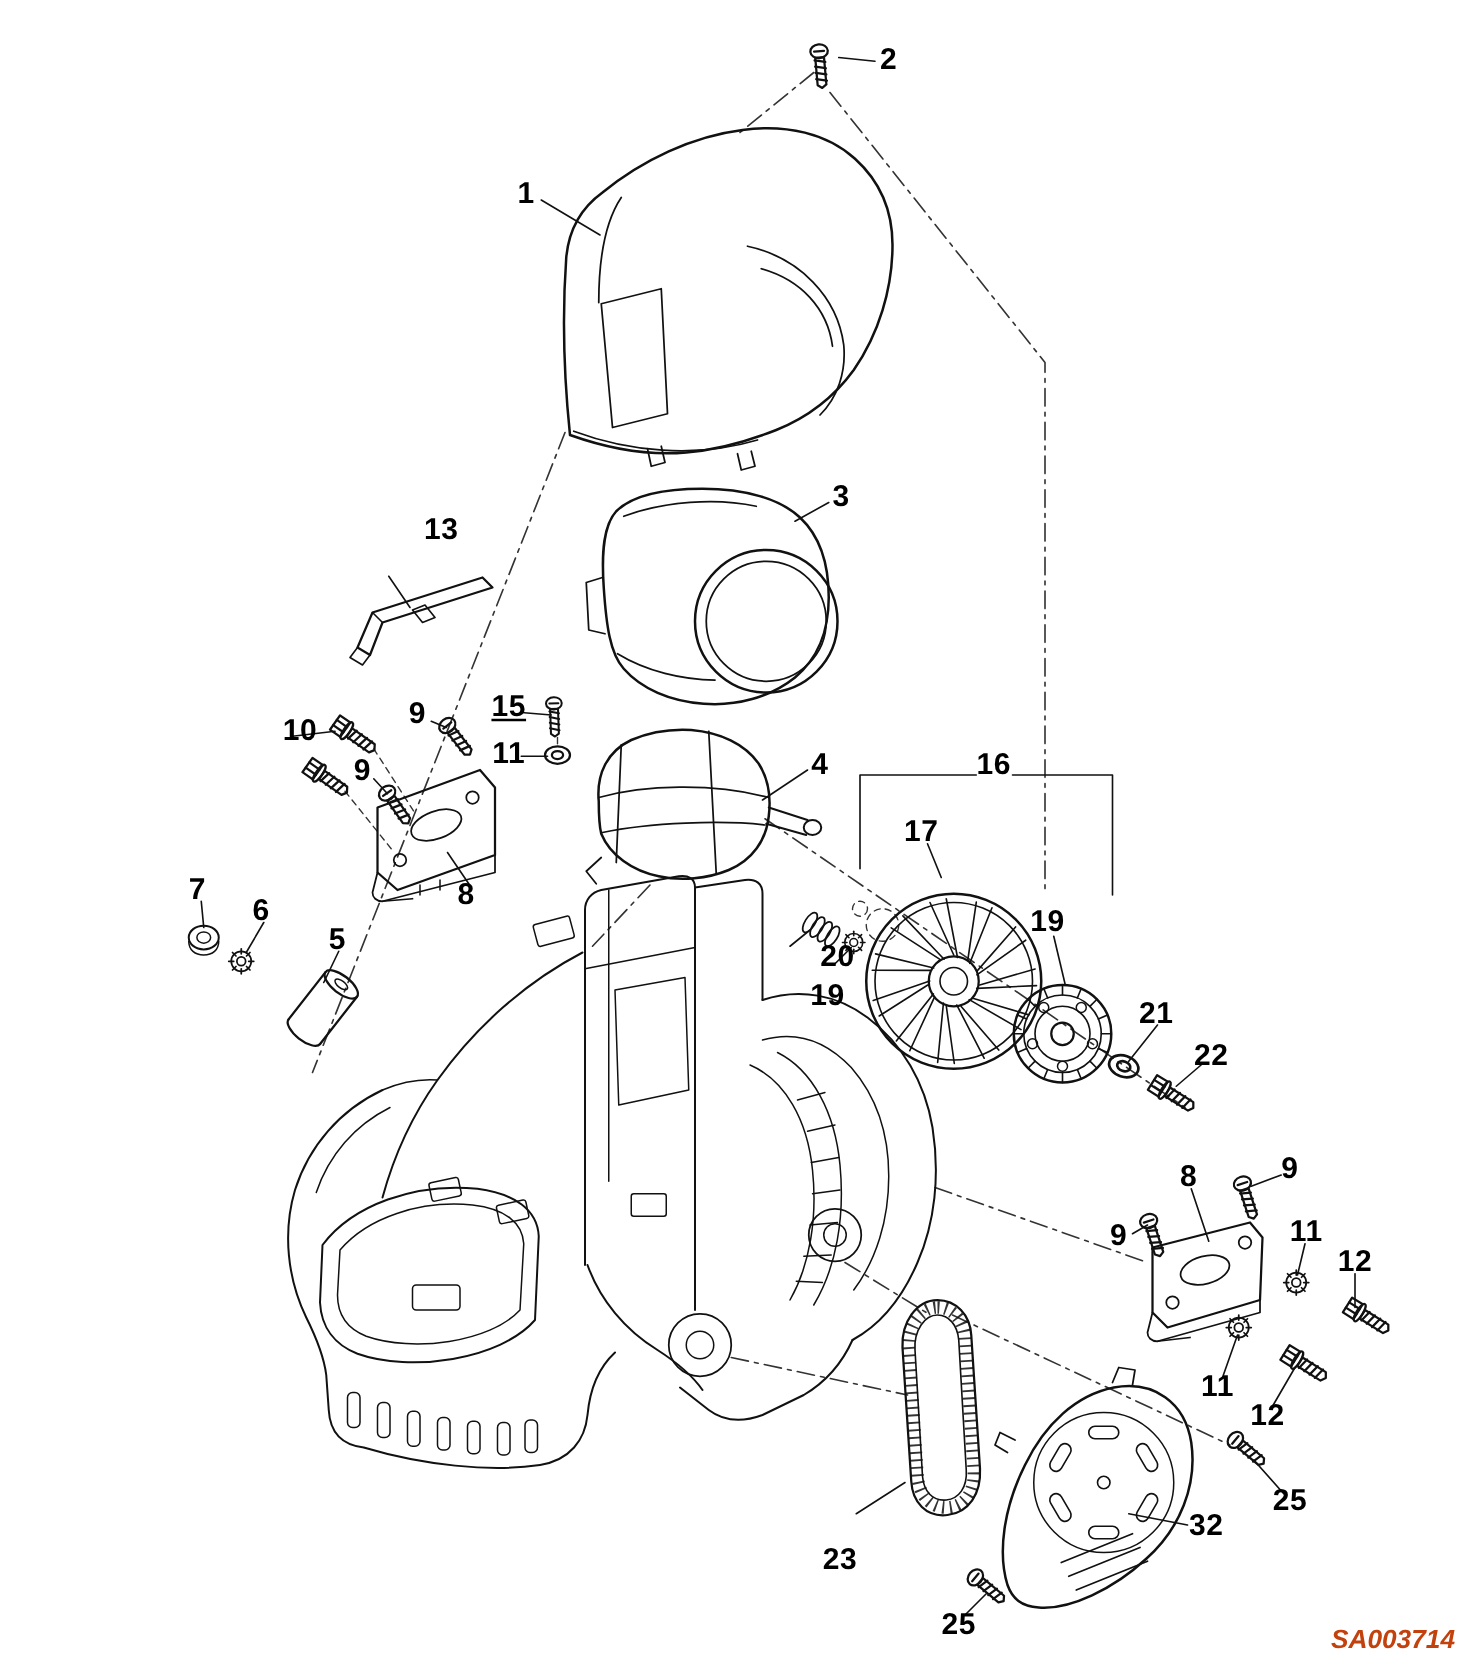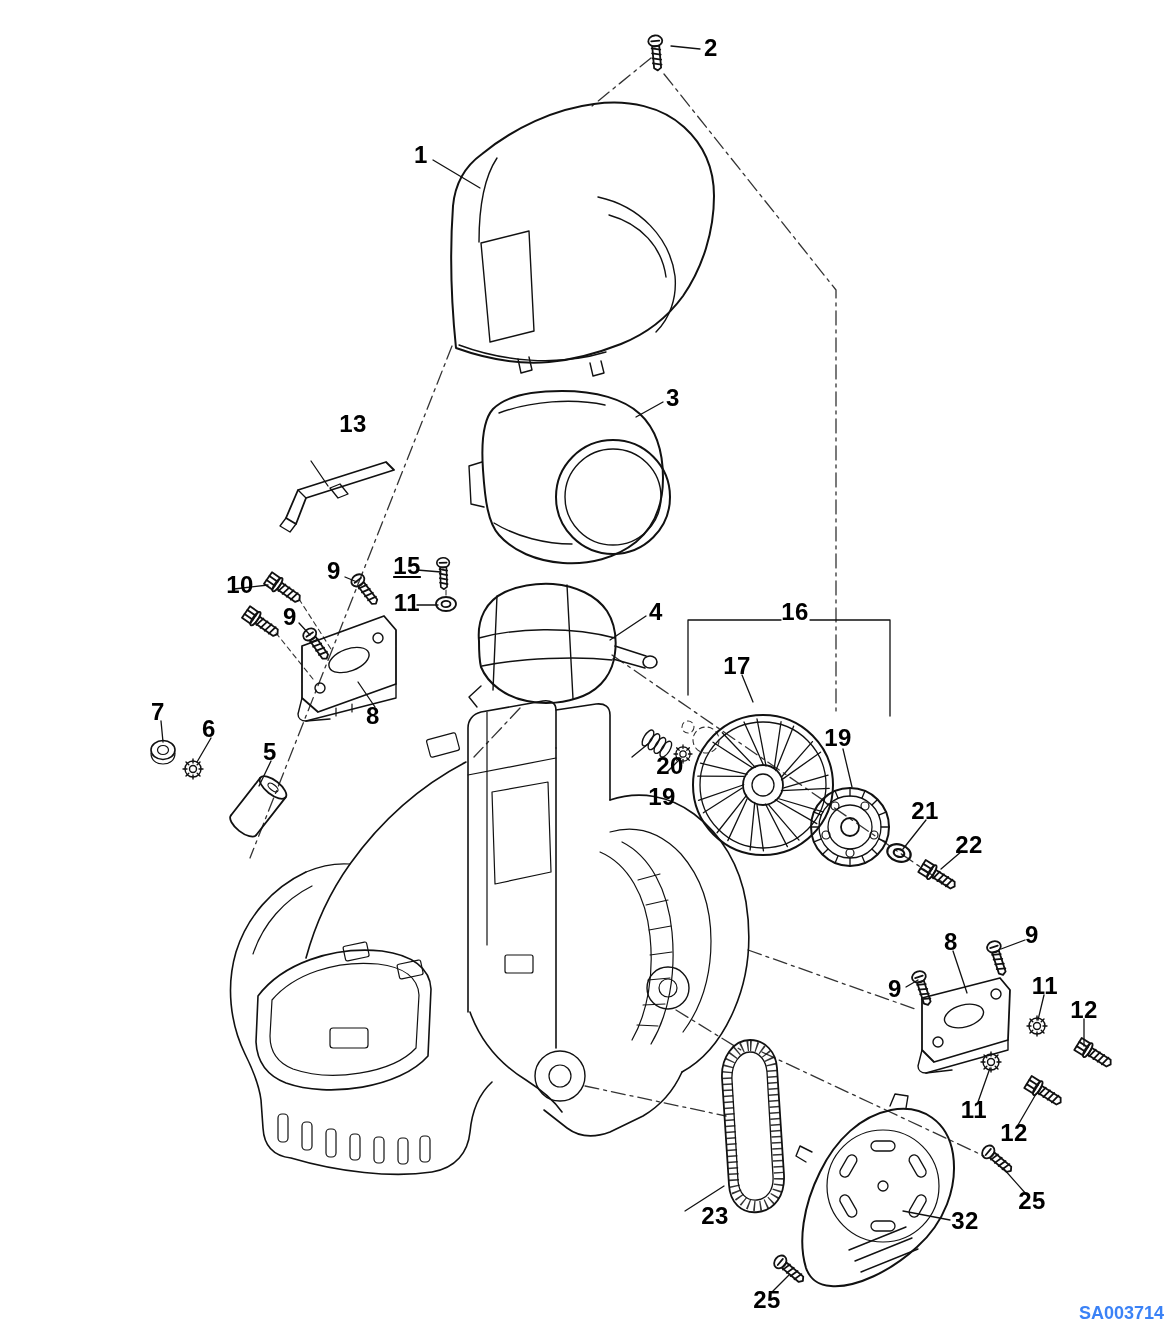--- a/index.html
+++ b/index.html
@@ -17,22 +17,23 @@
     font-weight:bold;
     font-size:24px;
     color:#000;
     letter-spacing:0.5px;
     user-select:none;
   }
   .drawing-number{
     position:absolute;
     right:12px;bottom:8px;
     font-weight:bold;
-    font-size:18px;
-    color:#3b82f6;
+    font-size:21px;
+    color:#c2410c;
+    font-style:italic;
   }
 </style>
 </head>
 <body>
 
 <div class="page">
 
   <svg class="diagram-svg" width="1176" height="1332" viewBox="0 0 1176 1332" fill="none" stroke="#111" stroke-width="1.8" stroke-linecap="round" stroke-linejoin="round">
 
     <defs>
@@ -395,20 +396,20 @@
       <div class="callout" style="left: 305px; top: 424px; margin-left: 48px;">13</div>
       <div class="callout" style="left: 407px; top: 603px;">11</div>
       <div class="callout" style="left: 407px; top: 566px; text-decoration: underline;">15</div>
       <div class="callout" style="left: 795px; top: 612px; text-align: right;">16</div>
       <div class="callout" style="left: 737px; top: 666px;">17</div>
       <div class="callout" style="left: 838px; top: 738px;">19</div>
       <div class="callout" style="left: 662px; top: 781px; margin-top: 16px;">19</div>
       <div class="callout" style="left: 626px; top: 766px; margin-left: 44px;">20</div>
       <div class="callout" style="left: 925px; top: 811px;">21</div>
       <div class="callout" style="left: 969px; top: 845px;">22</div>
-      <div class="callout" style="left: 672px; top: 1216px; margin-left: 43px;">23</div>
+      <div class="callout" style="left: 672px; top: 1248px;">23</div>
       <div class="callout" style="left: 965px; top: 1221px;">32</div>
       <div class="callout" style="left: 1032px; top: 1201px;">25</div>
       <div class="callout" style="left: 767px; top: 1300px;">25</div>
     </div>
 
   <div class="drawing-number">SA003714</div>
 </div>
 
 </body></html>

